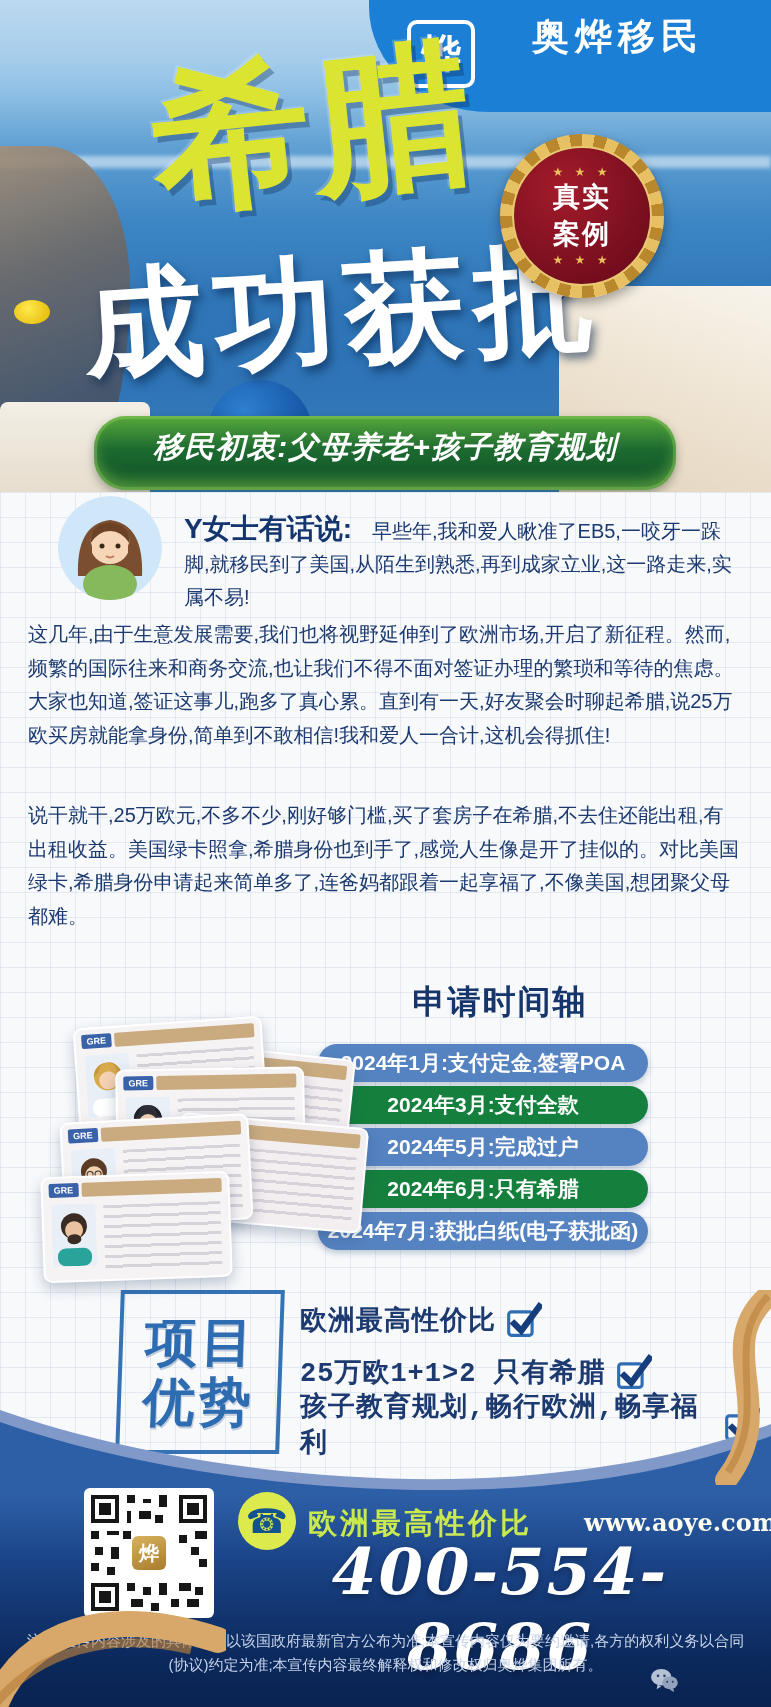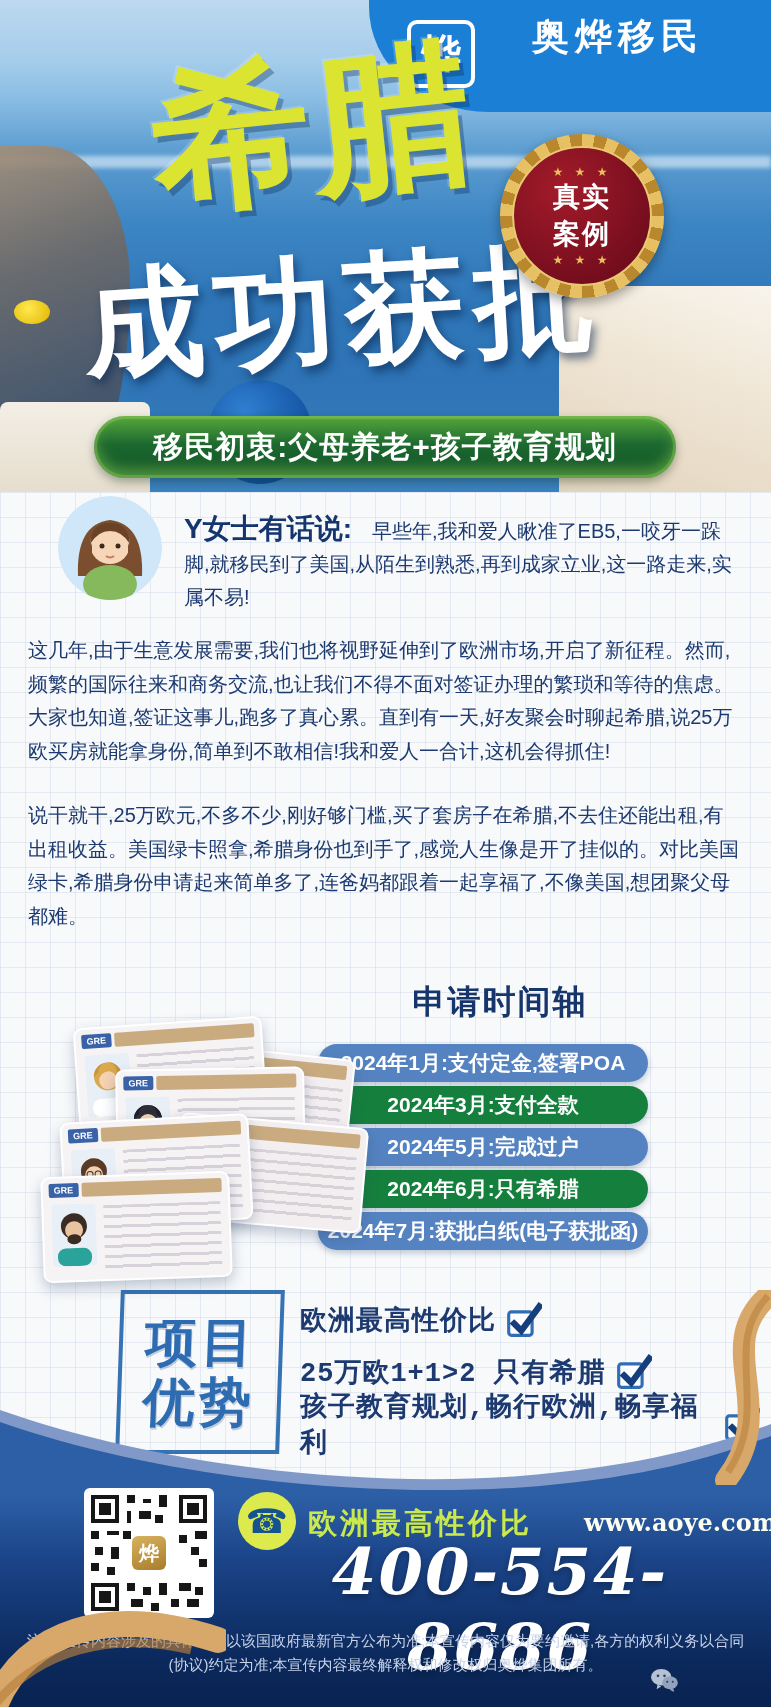--- a/index.html
+++ b/index.html
@@ -43,40 +43,40 @@
   .badge{position:absolute;left:500px;top:134px;width:164px;height:164px;border-radius:50%;
     background:repeating-conic-gradient(#e7c063 0deg 9deg,#b9882c 9deg 18deg);
     box-shadow:0 5px 12px rgba(0,0,0,.35);}
   .badge-inner{position:absolute;inset:12px;border-radius:50%;
     background:radial-gradient(circle at 35% 30%,#a31b2a,#730d1d 75%);
     border:2px solid #e9c872;display:flex;flex-direction:column;align-items:center;
     justify-content:center;color:#fff;}
   .badge .stars{font-size:12px;color:#e8c15c;letter-spacing:4px;line-height:14px;}
   .badge .bline{font-size:27px;font-weight:bold;line-height:37px;letter-spacing:2px;}
 
-  .banner{position:absolute;left:94px;top:416px;width:582px;height:62px;border-radius:32px;
+  .banner{position:absolute;left:94px;top:416px;width:582px;height:74px;border-radius:32px;
     background:linear-gradient(180deg,#58a93c 0%,#1d6a30 45%,#0e4f26 100%);
     box-shadow:inset 0 -9px 14px rgba(140,210,80,.55),inset 0 0 0 3px rgba(170,220,110,.30),
       0 4px 10px rgba(10,40,20,.35);
-    color:#fff;font-size:30px;font-weight:bold;text-align:center;line-height:62px;letter-spacing:1px;}
+    color:#fff;font-size:30px;font-weight:bold;text-align:center;line-height:62px;letter-spacing:1px;font-style:italic;}
 
   
   .paper{position:absolute;left:0;top:492px;width:771px;height:1000px;background:#f7f9fb;
     background-image:linear-gradient(rgba(205,215,230,.45) 1px,transparent 1px),
       linear-gradient(90deg,rgba(205,215,230,.45) 1px,transparent 1px);
     background-size:25px 25px;}
 
   .avatar{position:absolute;left:58px;top:496px;width:104px;height:104px;border-radius:50%;
     overflow:hidden;}
   .testimonial{position:absolute;left:184px;top:512px;width:552px;font-size:20px;line-height:33px;
     color:#1c3a70;}
   .speaker{font-size:28px;font-weight:bold;color:#14356e;margin-right:20px;}
 
   .para{position:absolute;left:28px;width:714px;font-size:20px;line-height:33.5px;color:#1c3a70;}
-  .p1{top:634px;} .p2{top:799px;} .p3{top:914px;}
+  .p1{top:618px;} .p2{top:799px;} .p3{top:914px;}
 
   
   .tl-title{position:absolute;left:340px;top:980px;width:320px;text-align:center;
     font-size:33px;font-weight:bold;color:#15356b;letter-spacing:2px;}
   .tl{position:absolute;left:318px;top:1044px;width:330px;}
   .pill{height:38px;border-radius:20px;margin-bottom:4px;color:#fff;font-weight:bold;
     font-size:21px;text-align:center;line-height:38px;box-shadow:0 3px 6px rgba(20,50,100,.25);}
   .pill.light{background:#5583c1;}
   .pill.dark{background:#15803d;}
 

